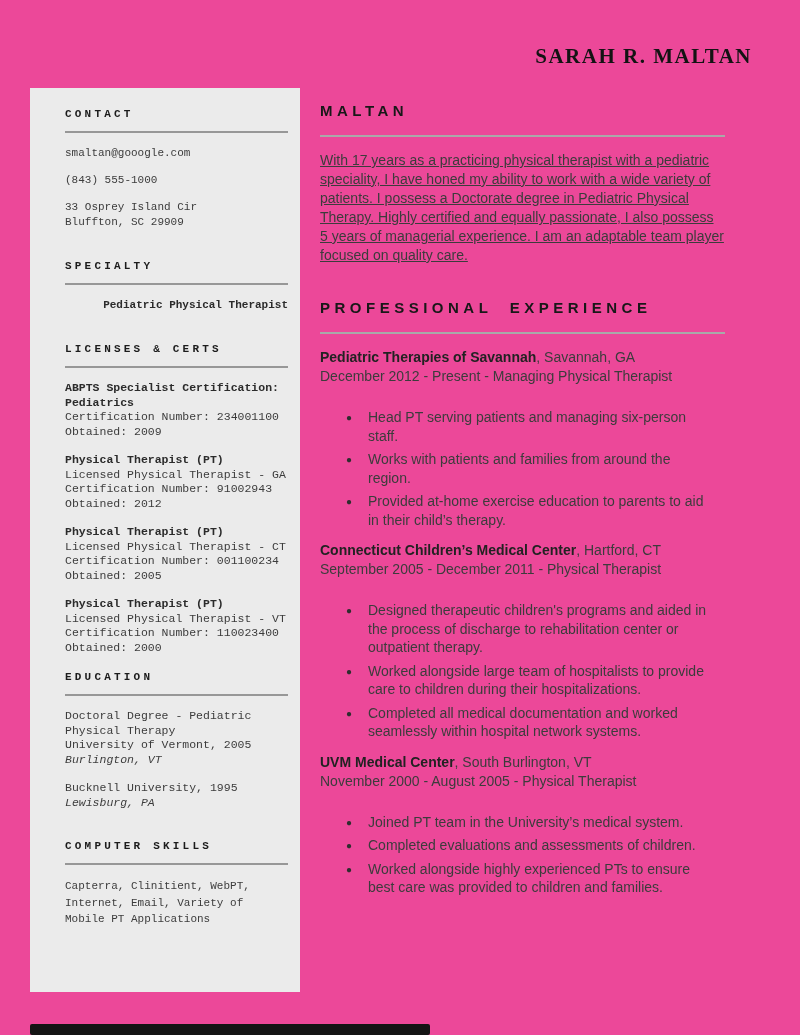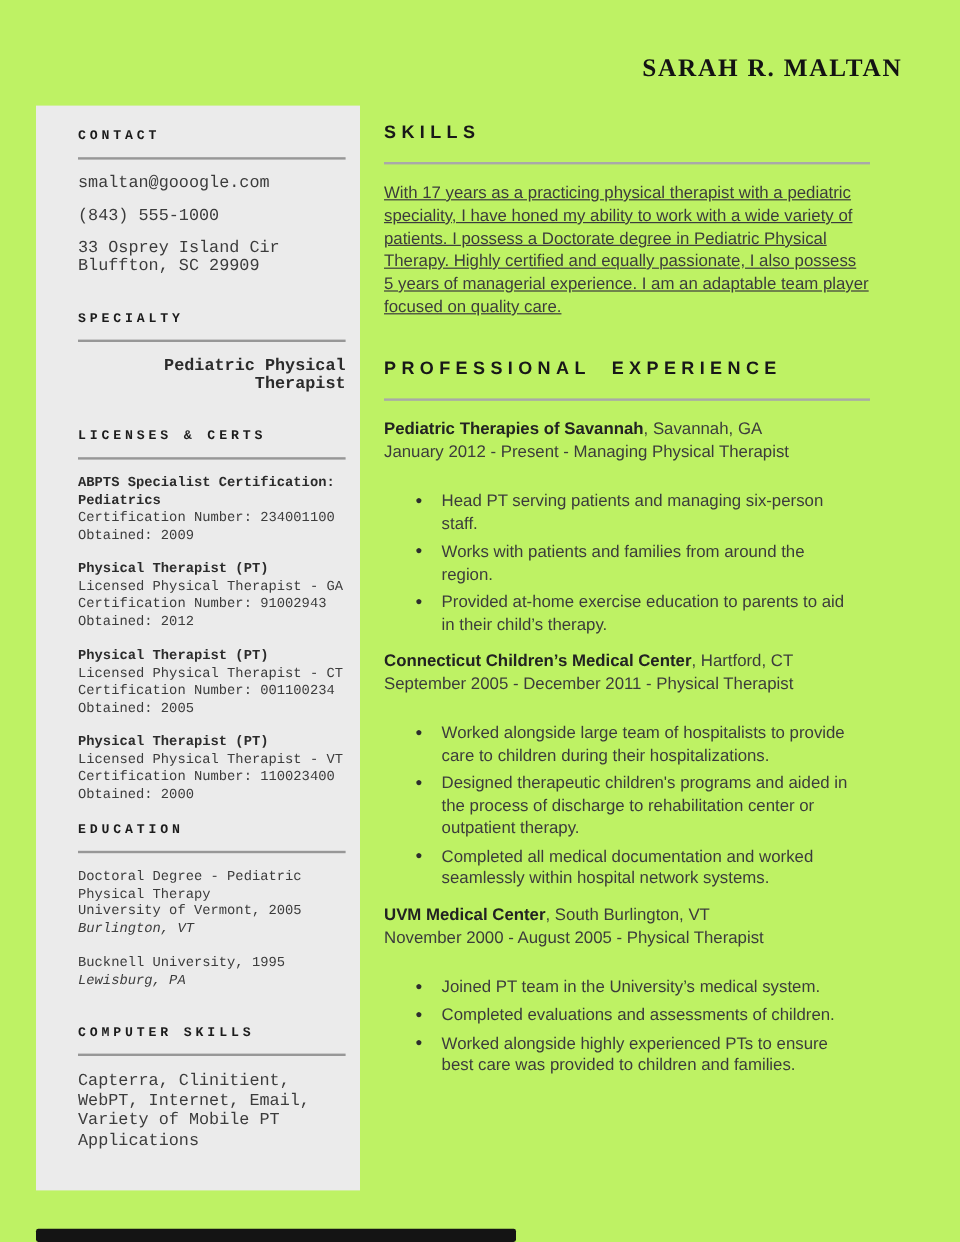--- a/index.html
+++ b/index.html
@@ -1,19 +1,19 @@
 <!DOCTYPE html>
 <html><head>
 <meta charset="utf-8">
 <style>
   html,body{margin:0;padding:0;background:#ffffff;}
   .page{
     position:relative;
     width:800px;height:1035px;
-    background:#bef264;
+    background:#ec4899;
     overflow:hidden;
     font-family:"Liberation Sans","DejaVu Sans",sans-serif;
     color:#3c3c3c;
   }
   
   .name{
     position:absolute;top:44px;right:48px;
     font-family:"Liberation Serif","DejaVu Serif",serif;
     font-weight:bold;font-size:21px;letter-spacing:1.5px;
     color:#131313;white-space:nowrap;
@@ -32,21 +32,21 @@
   .side-section.first{margin-top:0;}
   .side-section.tight{margin-top:16px;}
   .side-heading{
     font-size:11px;font-weight:bold;letter-spacing:3.2px;
     color:#1c1c1c;line-height:13px;white-space:nowrap;
   }
   .side-rule{
     height:2px;background:#979797;border:0;
     margin:10px 0 13px 0;
   }
-  .side-text{font-size:14px;line-height:15px;color:#3c3c3c;}
+  .side-text{font-size:11px;line-height:15px;color:#3c3c3c;}
   .side-item{margin-bottom:12px;}
   .side-item.nogap{margin-bottom:0;}
   .side-bold{font-weight:bold;color:#2b2b2b;text-align:right;}
   .cert-entry{margin-bottom:14px;font-size:11.5px;line-height:14.5px;}
   .cert-entry.last{margin-bottom:0;}
   .cert-title{font-weight:bold;color:#2b2b2b;}
   .edu-entry{margin-bottom:14px;font-size:11.5px;line-height:14.5px;}
   .edu-entry.last{margin-bottom:0;}
   .italic{font-style:italic;}
   
@@ -170,45 +170,45 @@
       <div class="side-heading">COMPUTER SKILLS</div>
       <div class="side-rule"></div>
       <div class="side-text nogap" style="line-height:16.5px">Capterra, Clinitient, WebPT, Internet, Email, Variety of Mobile PT Applications</div>
     </div>
 
   </div>
 
   <div class="main">
 
     <div>
-      <div class="main-heading">SKILLS</div>
+      <div class="main-heading">MALTAN</div>
       <div class="main-rule"></div>
       <div class="summary-text">With 17 years as a practicing physical therapist with a pediatric speciality, I have honed my ability to work with a wide variety of patients. I possess a Doctorate degree in Pediatric Physical Therapy. Highly certified and equally passionate, I also possess 5 years of managerial experience. I am an adaptable team player focused on quality care.</div>
     </div>
 
     <div class="exp-section">
       <div class="main-heading">PROFESSIONAL EXPERIENCE</div>
       <div class="main-rule"></div>
 
       <div class="job first">
         <div class="job-title-line"><span class="company">Pediatric Therapies of Savannah</span><span>, Savannah, GA</span></div>
-        <div class="job-title-line">January 2012 - Present - Managing Physical Therapist</div>
+        <div class="job-title-line">December 2012 - Present - Managing Physical Therapist</div>
         <ul class="bullets">
           <li>Head PT serving patients and managing six-person staff.</li>
           <li>Works with patients and families from around the region.</li>
           <li>Provided at-home exercise education to parents to aid in their child’s therapy.</li>
         </ul>
       </div>
 
       <div class="job">
         <div class="job-title-line"><span class="company">Connecticut Children’s Medical Center</span><span>, Hartford, CT</span></div>
         <div class="job-title-line">September 2005 - December 2011 - Physical Therapist</div>
         <ul class="bullets">
+          <li>Designed therapeutic children's programs and aided in the process of discharge to rehabilitation center or outpatient therapy.</li>
           <li>Worked alongside large team of hospitalists to provide care to children during their hospitalizations.</li>
-          <li>Designed therapeutic children's programs and aided in the process of discharge to rehabilitation center or outpatient therapy.</li>
           <li>Completed all medical documentation and worked seamlessly within hospital network systems.</li>
         </ul>
       </div>
 
       <div class="job">
         <div class="job-title-line"><span class="company">UVM Medical Center</span><span>, South Burlington, VT</span></div>
         <div class="job-title-line">November 2000 - August 2005 - Physical Therapist</div>
         <ul class="bullets">
           <li>Joined PT team in the University’s medical system.</li>
           <li>Completed evaluations and assessments of children.</li>

